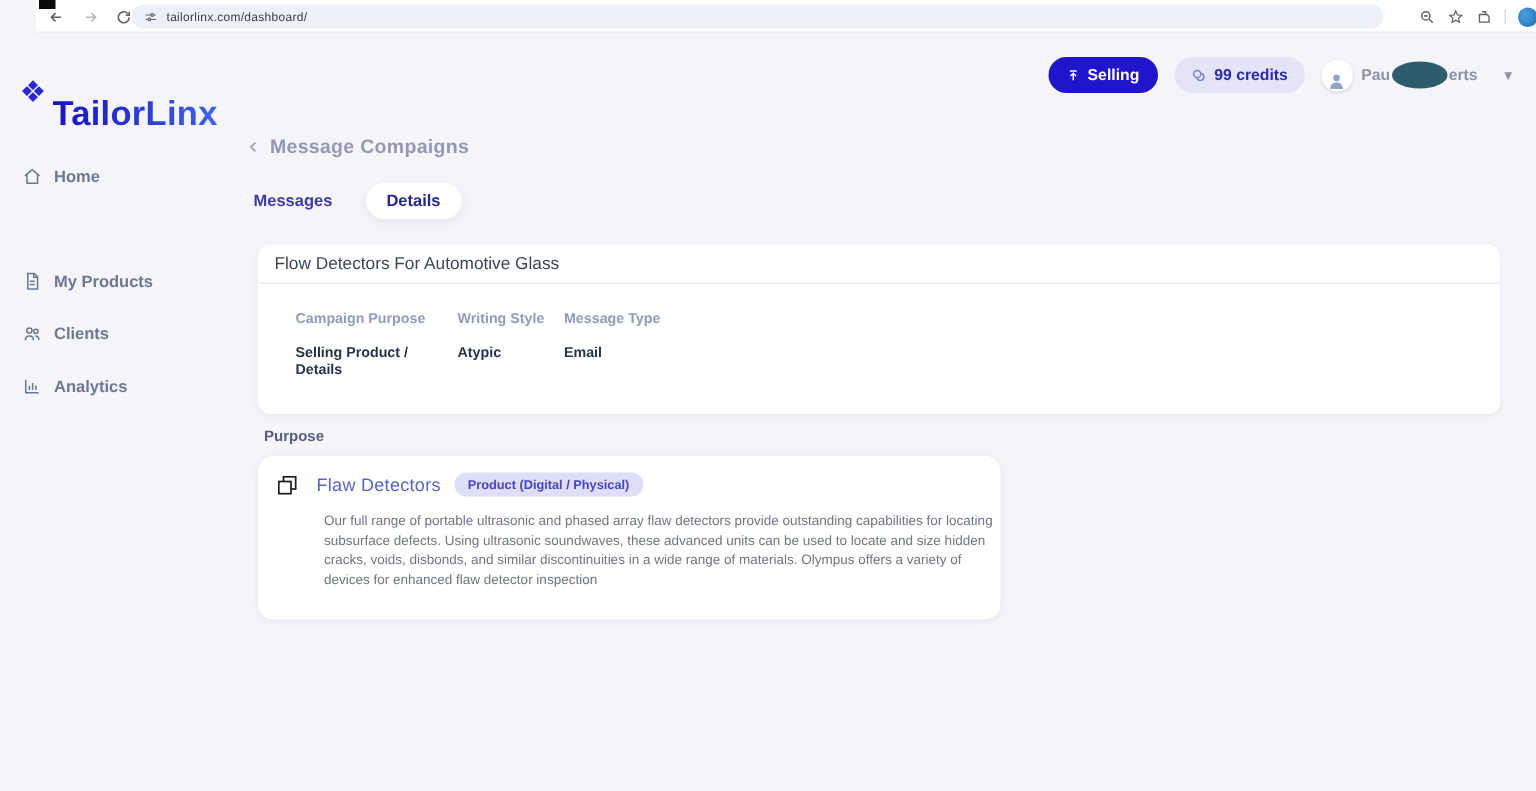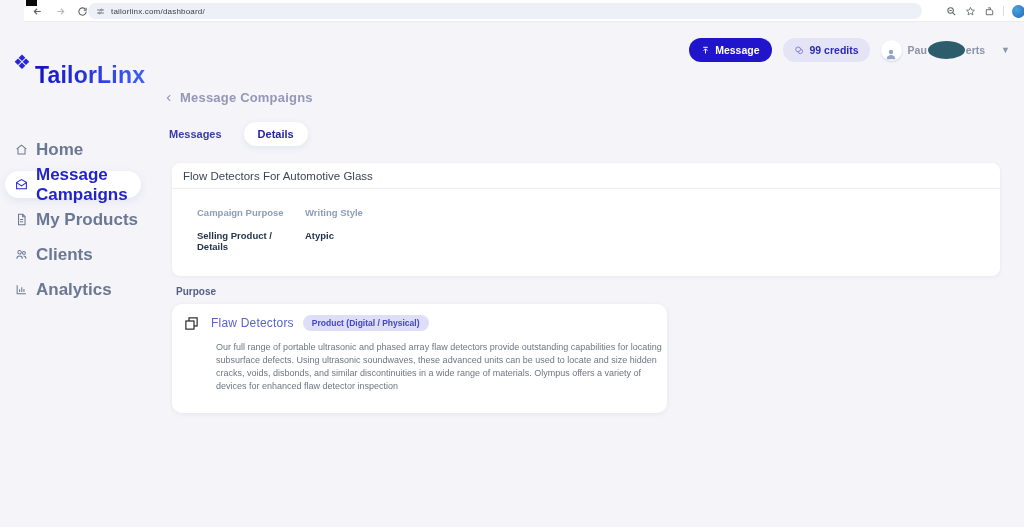--- a/index.html
+++ b/index.html
@@ -34,21 +34,21 @@
   .credits-badge { height:24px; display:flex; align-items:center; gap:5px; background:#e5e4f7; color:#2a2ab5; border-radius:13px; padding:0 11px; font-size:10.5px; font-weight:bold; }
   .credits-badge svg { width:11px; height:11px; color:#7a7ad0; }
   .user-chip { display:flex; align-items:center; gap:6px; cursor:pointer; }
   .avatar-circle { width:21px; height:21px; border-radius:50%; background:#ffffff; display:flex; align-items:flex-end; justify-content:center; overflow:hidden; box-shadow:0 1px 2px rgba(120,130,160,.25); }
   .avatar-circle svg { width:14px; height:14px; }
   .user-name { font-size:10.5px; font-weight:bold; color:#8b94a9; display:flex; align-items:center; }
   .redaction-oval { display:inline-block; width:37px; height:18px; border-radius:50%; background:#2d5d6d; margin:0 1px; vertical-align:middle; }
   .user-caret { font-size:9px; color:#8b94a9; margin-left:10px; }
 
   
-  .sidebar-item { position:absolute; left:5px; width:136px; height:27px; display:flex; align-items:center; gap:8px; padding-left:10px; color:#6b7893; font-size:17px; font-weight:bold; border-radius:14px; cursor:pointer;margin-top:32px; }
+  .sidebar-item { position:absolute; left:5px; width:136px; height:27px; display:flex; align-items:center; gap:8px; padding-left:10px; color:#6b7893; font-size:11px; font-weight:bold; border-radius:14px; cursor:pointer; }
   .sidebar-item svg { width:13px; height:13px; flex:0 0 auto; }
   .sidebar-item.active { background:#ffffff; color:#2324c8; box-shadow:0 3px 8px rgba(90,90,170,.10); }
 
   
   .page-head { position:absolute; left:164px; top:90px; display:flex; align-items:center; gap:6px; color:#9597b6; cursor:pointer; }
   .page-head svg { width:10px; height:10px; }
   .page-title { font-size:13px; font-weight:600; letter-spacing:.2px; }
 
   .tabs { position:absolute; left:167px; top:122px; display:flex; align-items:flex-start; gap:20px; }
   .tab { font-size:11px; font-weight:bold; color:#3a3aad; padding:6px 2px; cursor:pointer; }
@@ -127,21 +127,21 @@
   <div class="logo">
     <span class="logo-mark">❖</span>
     <span class="logo-text">TailorLinx</span>
   </div>
 
   <div class="header-right">
     <button class="upgrade-btn">
       <svg viewBox="0 0 24 24" fill="none" stroke="currentColor" stroke-width="2.6">
           <path d="M6 3.5h12M12 8v12M7 12.5L12 7.5l5 5"></path>
         </svg>
-      <span>Message</span>
+      <span>Selling</span>
     </button>
     <div class="credits-badge">
       <svg viewBox="0 0 24 24" fill="none" stroke="currentColor" stroke-width="2">
           <circle cx="9" cy="9.5" r="5.2"></circle>
           <path d="M14.7 8.5a5.2 5.2 0 1 1-6.2 6.2"></path>
         </svg>
       <span>99 credits</span>
     </div>
     <div class="user-chip">
       <span class="avatar-circle">
@@ -158,27 +158,20 @@
       <span class="user-caret">▼</span>
     </div>
   </div>
 
   <div class="sidebar-item" style="top:104px;">
     <svg viewBox="0 0 24 24" fill="none" stroke="currentColor" stroke-width="1.9">
         <path d="M3 11.5L12 4l9 7.5"></path>
         <path d="M5.5 10v10.5h13V10"></path>
       </svg>
     <span>Home</span>
-  </div>
-  <div class="sidebar-item active" style="top:139px;">
-    <svg viewBox="0 0 24 24" fill="none" stroke="currentColor" stroke-width="1.9">
-        <path d="M3 8l9-5 9 5v12H3z"></path>
-        <path d="M3 8.5l9 6 9-6"></path>
-      </svg>
-    <span>Message Campaigns</span>
   </div>
   <div class="sidebar-item" style="top:174px;">
     <svg viewBox="0 0 24 24" fill="none" stroke="currentColor" stroke-width="1.9">
         <path d="M6.5 2.5h8l4 4v15h-12z"></path>
         <path d="M14 2.5V7h4.5M9 12h6M9 16h6"></path>
       </svg>
     <span>My Products</span>
   </div>
   <div class="sidebar-item" style="top:209px;">
     <svg viewBox="0 0 24 24" fill="none" stroke="currentColor" stroke-width="1.9">
@@ -213,20 +206,24 @@
     <div class="card-title">Flow Detectors For Automotive Glass</div>
     <div class="fields-row">
       <div class="field-col c1">
         <div class="field-label">Campaign Purpose</div>
         <div class="field-value">Selling Product / Details</div>
       </div>
       <div class="field-col c2">
         <div class="field-label">Writing Style</div>
         <div class="field-value">Atypic</div>
       </div>
+      <div class="field-col c3">
+        <div class="field-label">Message Type</div>
+        <div class="field-value">Email</div>
+      </div>
     </div>
   </div>
 
   <div class="product-label">Purpose</div>
 
   <div class="product-card">
     <div class="product-head">
       <svg class="product-copy-icon" viewBox="0 0 24 24" fill="none" stroke="currentColor" stroke-width="1.8">
           <rect x="8" y="3" width="13" height="13"></rect>
           <rect x="3" y="8" width="13" height="13" fill="#ffffff"></rect>

